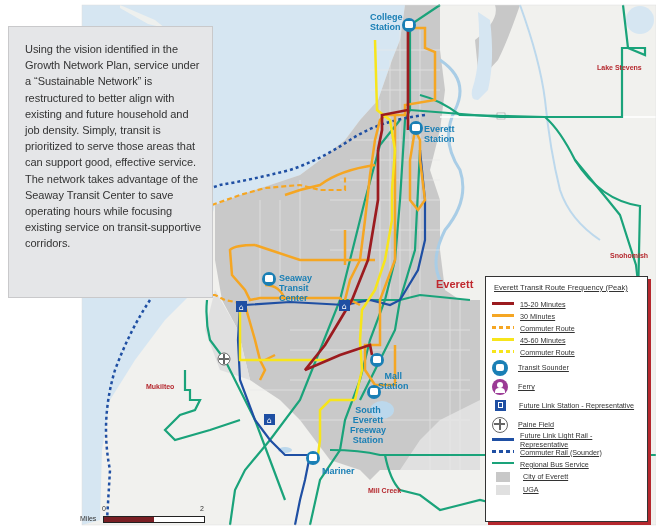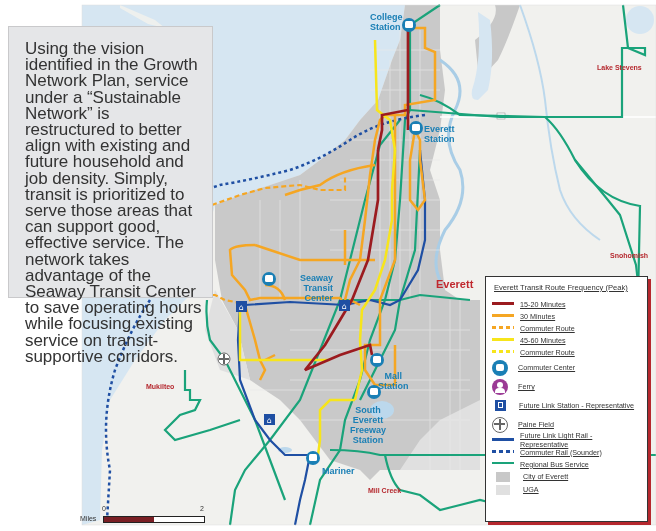--- a/index.html
+++ b/index.html
@@ -1,19 +1,19 @@
 <!DOCTYPE html>
 <html><head>
 <meta charset="utf-8">
 <style>
   html, body { margin:0; padding:0; }
   body { width:656px; height:531px; position:relative; overflow:hidden; background:#ffffff; font-family:"Liberation Sans", sans-serif; }
   #map { position:absolute; left:0; top:0; width:656px; height:531px; }
   .intro-box { position:absolute; left:8px; top:26px; width:205px; height:272px; background:#e5e6e8; border:1px solid #c9c9cb; box-sizing:border-box; padding:14px 10px 10px 16px; }
-  .intro-text { font-family:"Liberation Sans", sans-serif; font-size:17px; line-height:16.2px; color:#333; margin:0; letter-spacing:-0.05px; }
+  .intro-text { font-family:"Liberation Sans", sans-serif; font-size:11px; line-height:16.2px; color:#333; margin:0; letter-spacing:-0.05px; }
   .legend { position:absolute; left:485px; top:276px; width:163px; height:246px; background:#fff; border:1px solid #333; box-shadow:3px 3px 0 #b5282e; box-sizing:border-box; padding:4px 6px; font-size:7.2px; color:#333;text-decoration:underline; }
   .legend-title { font-size:7.6px; margin:2px 0 6px 2px; }
   .lg-row { display:flex; align-items:center; height:12px; }
   .lg-swatch { width:22px; height:10px; margin-right:6px; position:relative; flex:none; }
   .lg-line { position:absolute; left:0; right:0; top:3px; height:3px; }
   .lg-dash { position:absolute; left:0; right:0; top:3px; height:3px; }
   .lg-icon-row { display:flex; align-items:center; height:19px; }
   .lg-icon { width:16px; height:16px; border-radius:50%; margin-right:10px; flex:none; position:relative; }
   .lg-box { width:14px; height:10px; margin:0 13px 0 4px; flex:none; }
   .scale { position:absolute; left:80px; top:505px; width:128px; height:20px; font-size:7px; color:#333; }
@@ -176,21 +176,21 @@
     <path d="M224 354 L224 364 M219 359 L229 359" stroke="#666" stroke-width="2"></path>
   </g>
 
   <rect x="82" y="5" width="574" height="520" fill="none" stroke="#ddd" stroke-width="0.5"></rect>
 </svg>
 
 <div class="station-label" style="left:370px;top:12px;text-align:left;"><span style="white-space:pre-line;">College
 Station</span></div>
 <div class="station-label" style="left:424px;top:124px;text-align:left;"><span style="white-space:pre-line;">Everett
 Station</span></div>
-<div class="station-label" style="left:279px;top:273px;text-align:right;margin-left:21px;"><span style="white-space:pre-line;">Seaway
+<div class="station-label" style="left:279px;top:273px;text-align:left;"><span style="white-space:pre-line;">Seaway
 Transit
 Center</span></div>
 <div class="station-label" style="left:378px;top:371px;"><span style="white-space:pre-line;">Mall
 Station</span></div>
 <div class="station-label" style="left:350px;top:405px;"><span style="white-space:pre-line;">South
 Everett
 Freeway
 Station</span></div>
 <div class="station-label" style="left:322px;top:466px;"><span>Mariner</span></div>
 
@@ -234,21 +234,21 @@
   <div class="lg-row">
     <span class="lg-swatch">
         <span class="lg-dash" style="background:repeating-linear-gradient(90deg,#f7e51b 0 4px,transparent 4px 7px);"></span>
       </span>
     <span>Commuter Route</span>
   </div>
   <div class="lg-icon-row">
     <span class="lg-icon" style="background:#1a7fb5;">
         <span style="position:absolute;left:4px;top:4px;width:8px;height:7px;background:#fff;border-radius:2px;"></span>
       </span>
-    <span>Commuter Center</span>
+    <span>Transit Sounder</span>
   </div>
   <div class="lg-icon-row">
     <span class="lg-icon" style="background:#9b3a95;">
         <span style="position:absolute;left:5px;top:3px;width:6px;height:6px;background:#fff;border-radius:50%;"></span>
         <span style="position:absolute;left:3px;top:9px;width:10px;height:5px;background:#fff;border-radius:4px 4px 0 0;"></span>
       </span>
     <span>Ferry</span>
   </div>
   <div class="lg-icon-row">
     <span style="width:11px;height:11px;background:#1f4fa3;margin:0 13px 0 3px;flex:none;position:relative;">

